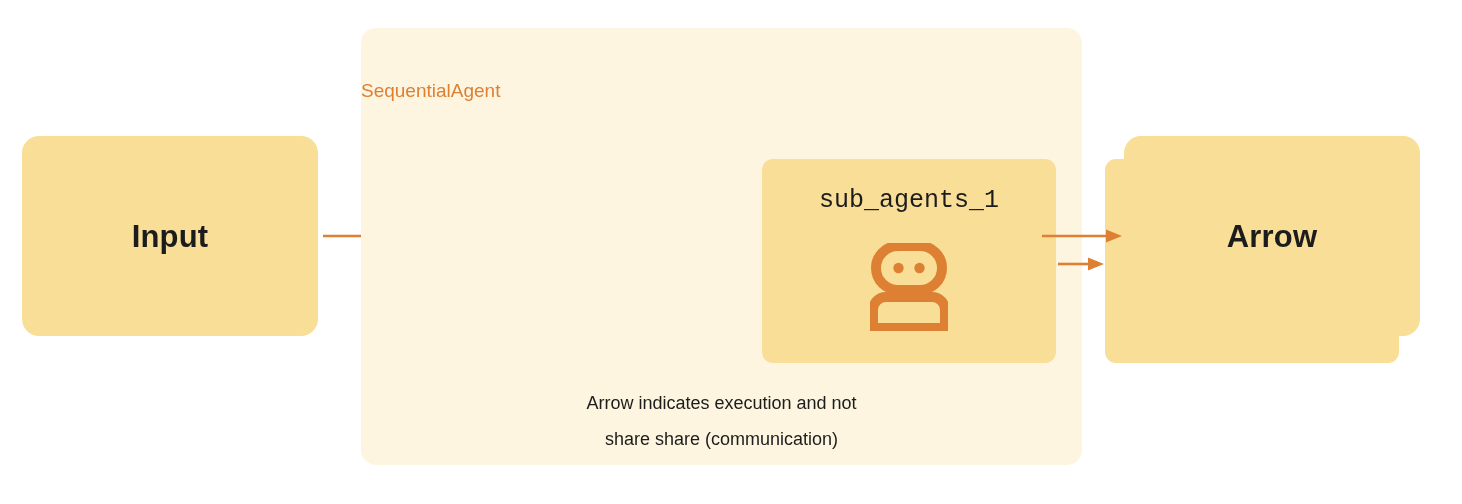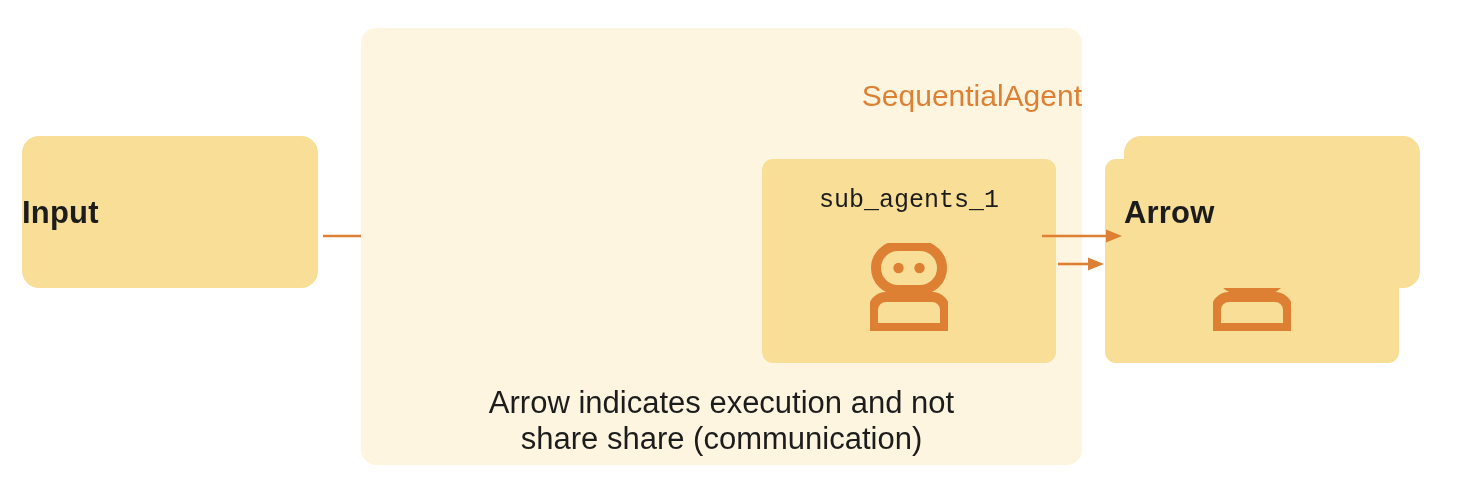--- a/index.html
+++ b/index.html
@@ -18,27 +18,27 @@
     position: relative;
     width: 1462px;
     height: 504px;
     background: #ffffff;
   }
 
   
   .io-box {
     position: absolute;
     width: 296px;
-    height: 152px;
+    height: 200px;
     top: 136px;
     background: #F8DE96;
     border-radius: 17px;
     display: flex;
     align-items: center;
-    justify-content: flex-start;
+    justify-content: center;
   }
   #input-box  { left: 22px; }
   #output-box { left: 1124px; }
 
   .io-label {
     font-size: 31px;
     font-weight: bold;
     color: #1c1c1c;
     letter-spacing: 0.2px;
     line-height: 1;
@@ -53,22 +53,22 @@
     height: 437px;
     background: #FDF5E0;
     border-radius: 15px;
   }
 
   #sequential-agent-title {
     position: absolute;
     left: 0;
     top: 53px;
     width: 721px;
-    text-align: right;
-    font-size: 30px;
+    text-align: left;
+    font-size: 19px;
     color: #DD8033;
     line-height: 1;
     white-space: nowrap;
   }
 
   
   .agent-box {
     position: absolute;
     top: 131px;
     width: 294px;
@@ -101,21 +101,21 @@
     height: 88px;
   }
 
   
   #caption {
     position: absolute;
     left: 0;
     top: 357px;
     width: 721px;
     text-align: center;
-    font-size: 31px;
+    font-size: 18px;
     color: #1c1c1c;
     line-height: 36px;
   }
   .caption-line { display: block; white-space: nowrap; }
 
   
   .arrow {
     position: absolute;
     top: 227px;
     height: 18px;

